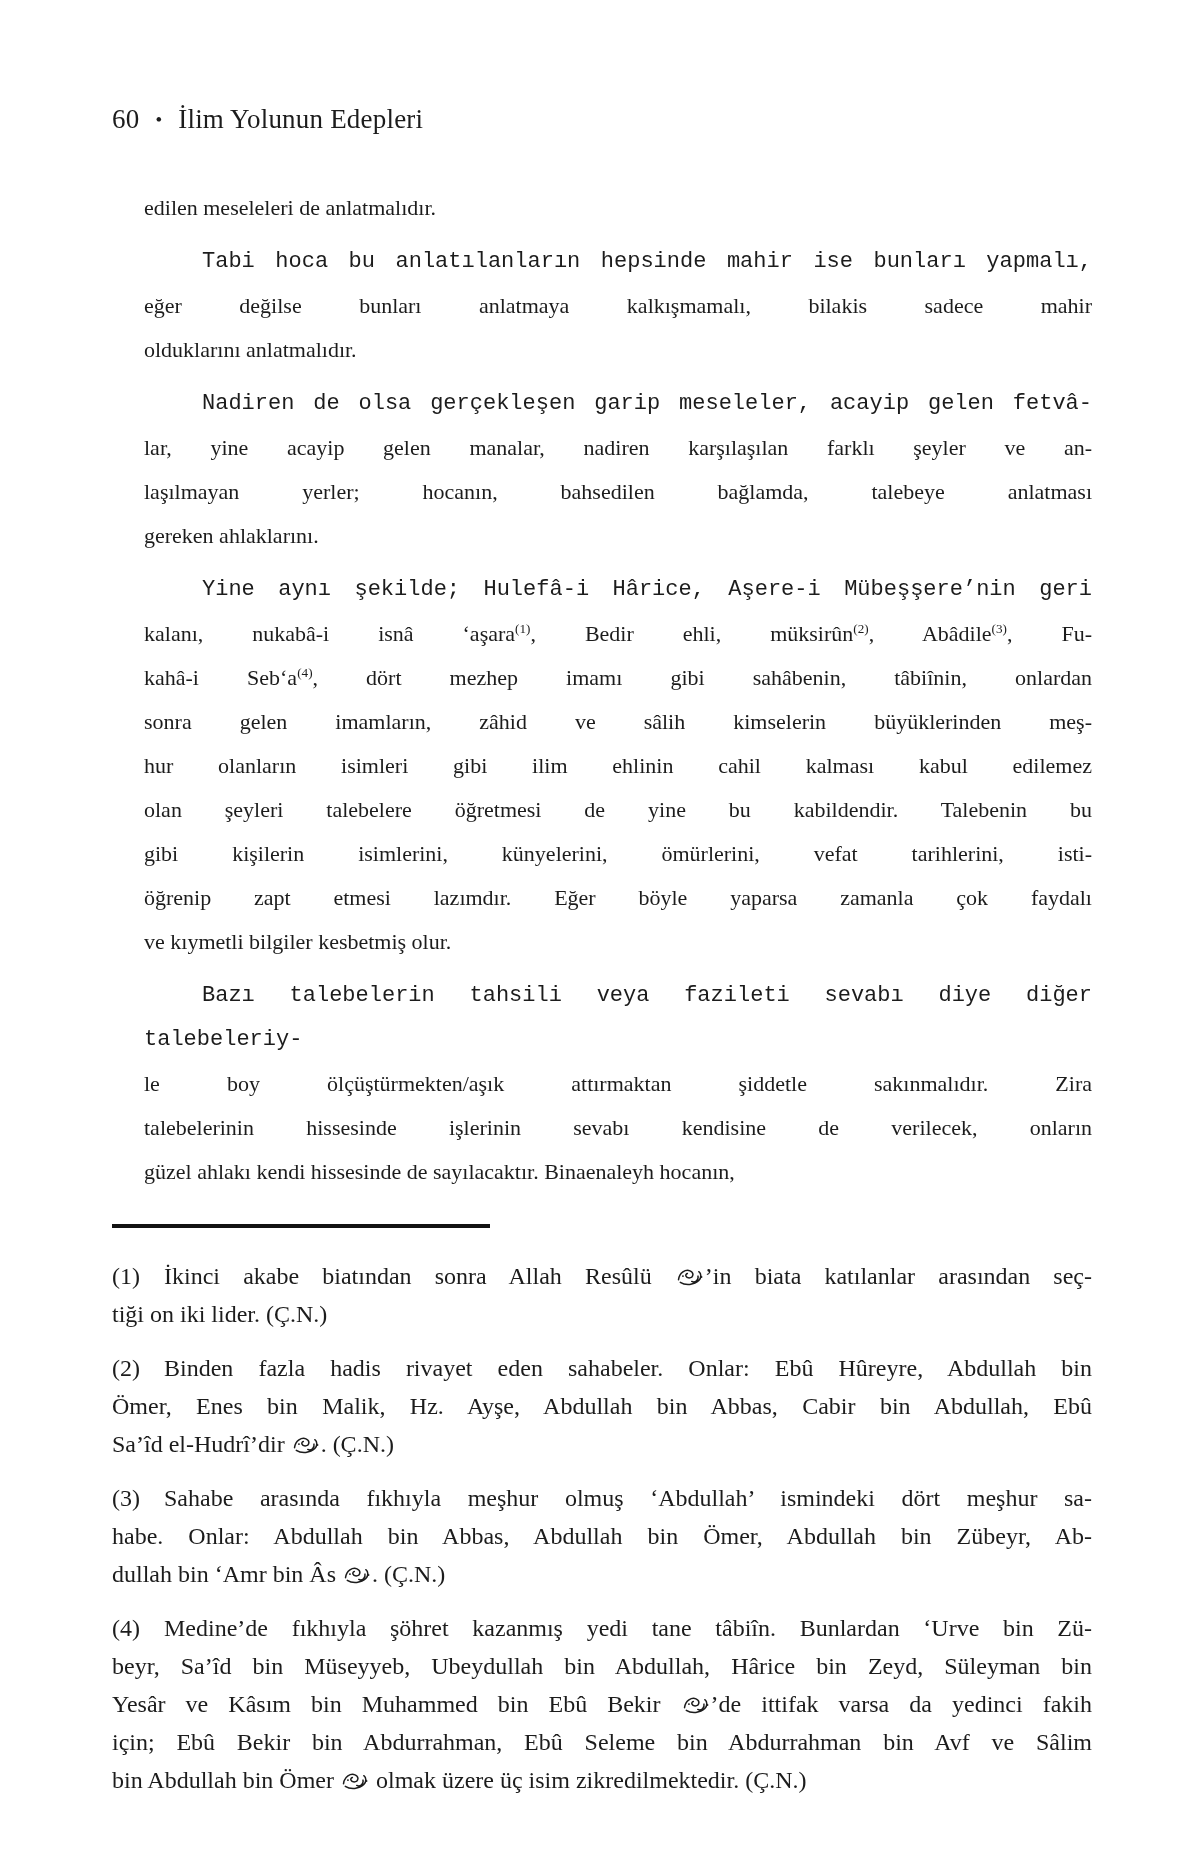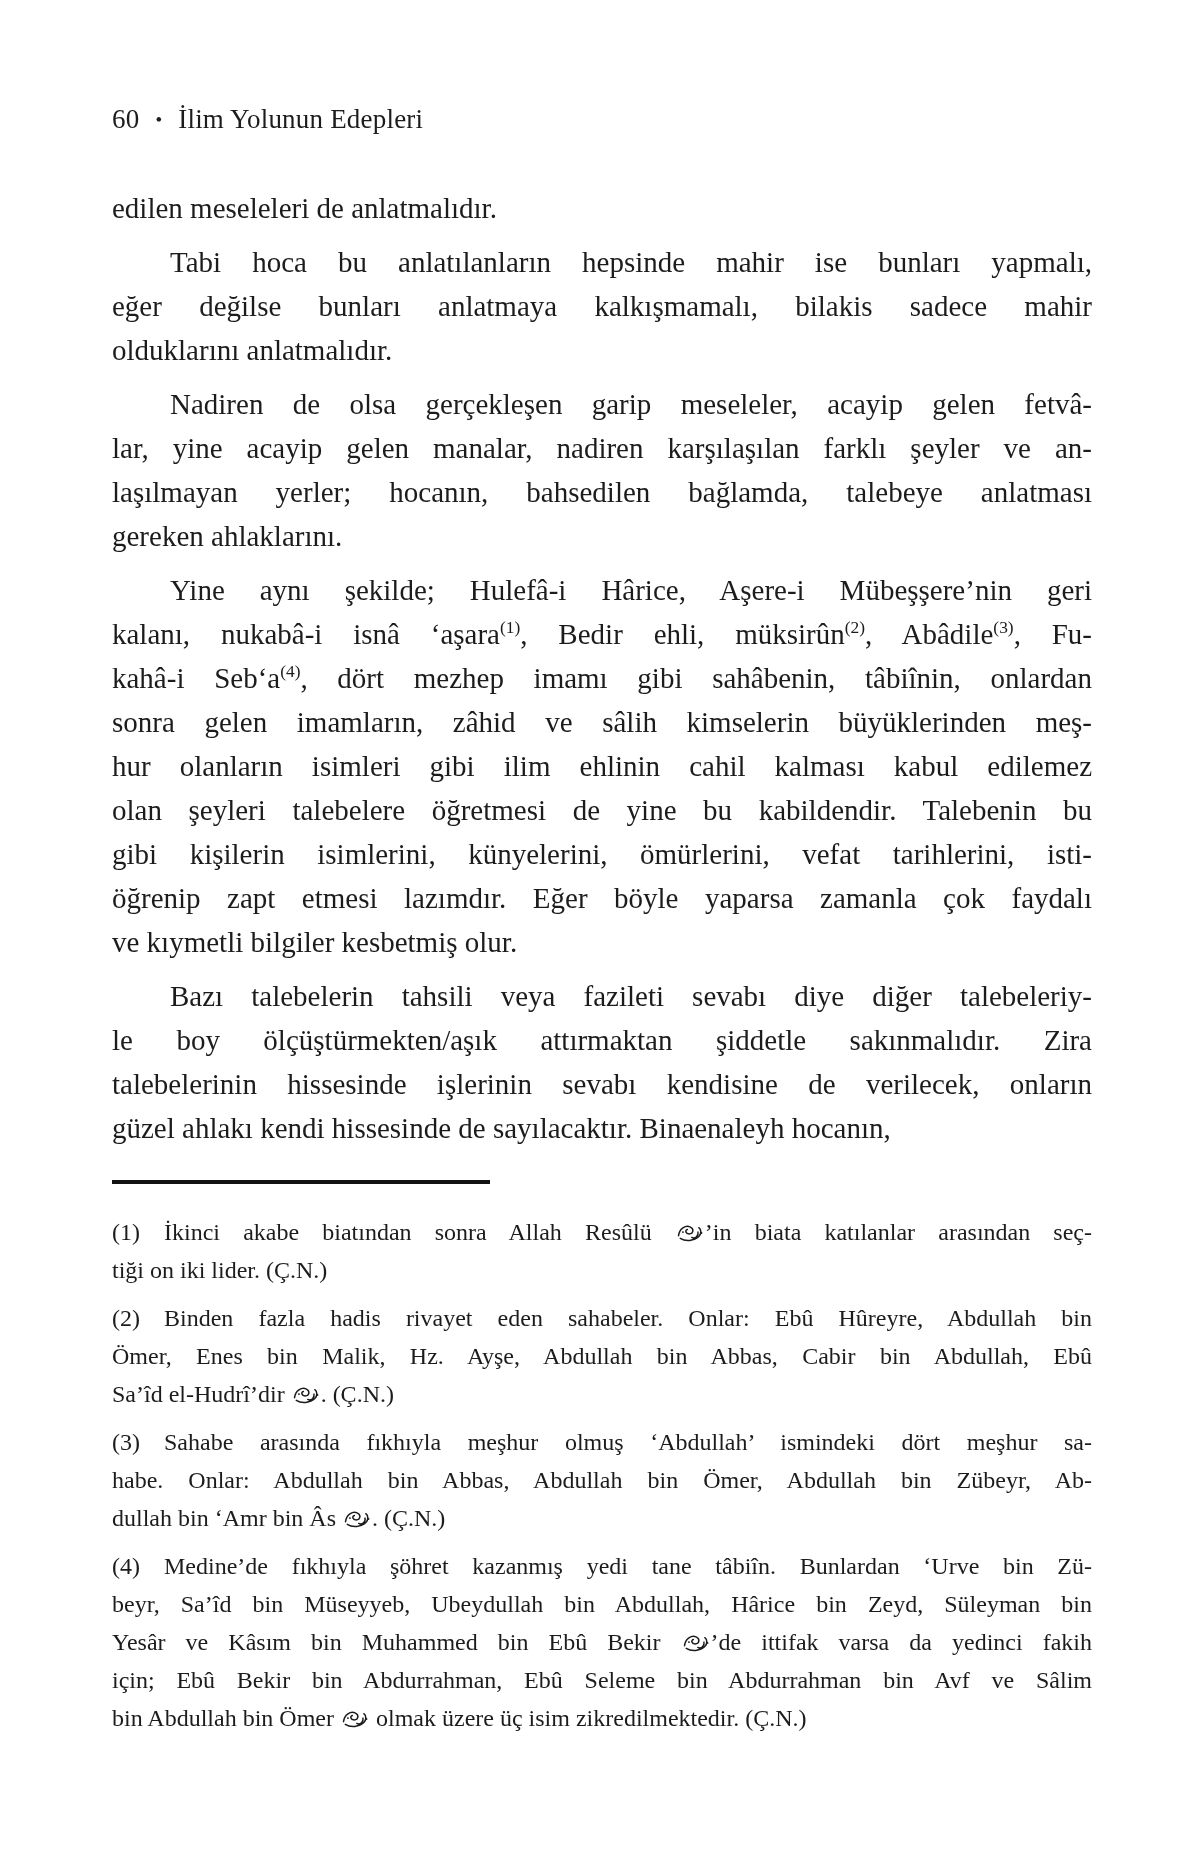--- a/index.html
+++ b/index.html
@@ -17,25 +17,26 @@
     padding-top:103px;
     font-size:27px;
     line-height:32px;
     letter-spacing:0.2px;
     white-space:nowrap;
   }
   .header .pgnum{margin-right:16px;}
   .header .bullet{font-size:19px;vertical-align:2px;margin-right:16px;}
   .bodytext{
     margin-top:50px;
-    font-size:29px;
+    font-size:22px;
     line-height:44px;
+    margin-left:32px;
   }
   .para + .para{margin-top:10px;}
-  .para.indent .line:first-child{text-indent:58px;}
+  .para.indent .line:first-child{text-indent:58px;font-family:Liberation Mono, monospace;}
   .line{
     text-align:justify;
     text-align-last:justify;
     -moz-text-align-last:justify;
   }
   .line.end{
     text-align-last:left;
     -moz-text-align-last:left;
   }
   sup.fnref{
@@ -46,21 +47,21 @@
   .fnrule{
     margin-top:30px;
     width:378px;height:4px;
     background:#121212;
   }
   .footnotes{
     margin-top:29px;
     font-size:24px;
     line-height:38px;
   }
-  .fn + .fn{margin-top:10px;}
+  .fn + .fn{margin-top:16px;}
   .fnnum{display:inline-block;width:52px;}
   .seal{
     display:inline-block;
     width:30px;height:22px;
     vertical-align:-4px;
   }
   .seal svg{width:100%;height:100%;display:block;}
 </style>
 </head>
 <body>

